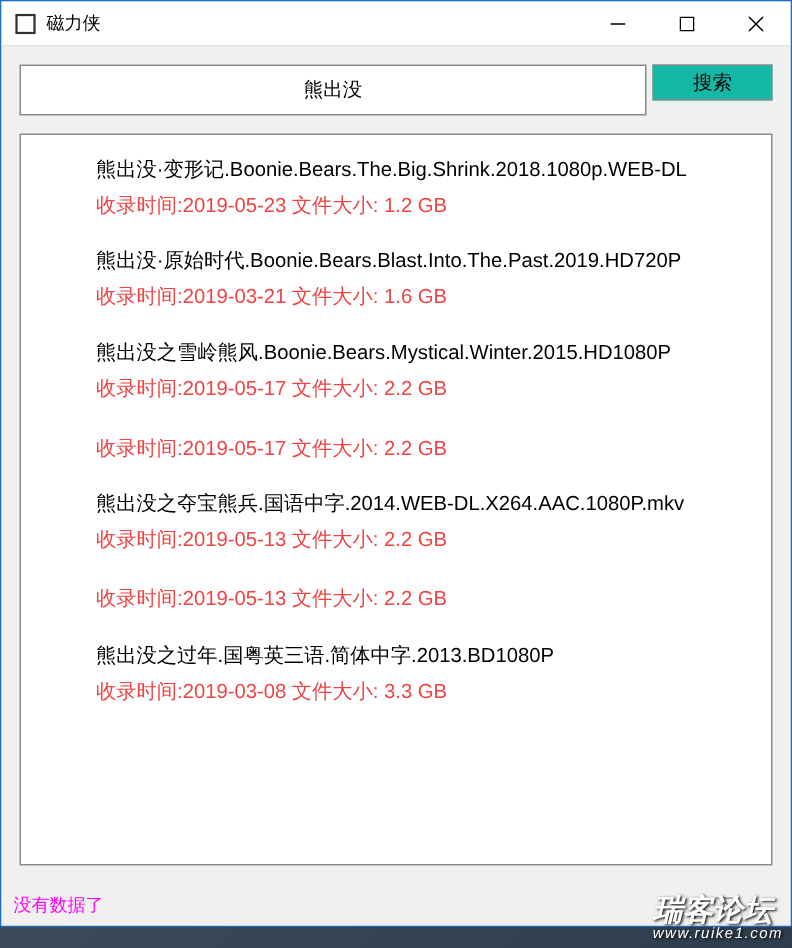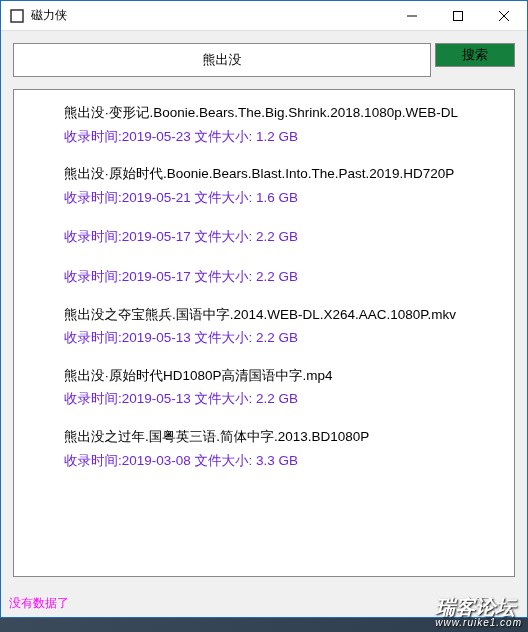--- a/index.html
+++ b/index.html
@@ -73,21 +73,21 @@
       background: #fff;
       font-size: 13px;
       text-align: center;
       font-family: inherit;
       padding: 16px 4px;
     }
     .search-btn {
       width: 80px;
       height: 24px;
       border: 1px solid #888;
-      background: #15803d;
+      background: #14b8a6;
       font-size: 13px;
       font-family: inherit;
       cursor: pointer;
     }
     .results {
       flex: 1;
       background: #fff;
       border: 1px solid #888;
       overflow-y: hidden;
       padding: 6px 10px;
@@ -98,21 +98,21 @@
     }
     .result-title {
       font-size: 13.5px;
       color: #000;
       line-height: 1.6;
       white-space: nowrap;
       overflow: hidden;
     }
     .result-meta {
       font-size: 13.5px;
-      color: #6d28d9;
+      color: #ef4444;
       line-height: 1.6;
       margin-top: 2px;
     }
     .statusbar {
       height: 28px;
       background: #f0f0f0;
       display: flex;
       align-items: center;
       padding: 0 8px;
       font-size: 12px;
@@ -183,34 +183,34 @@
       <button class="search-btn">搜索</button>
     </div>
 
     <div class="results" id="results">
         <div class="result-item">
           <div class="result-title">熊出没·变形记.Boonie.Bears.The.Big.Shrink.2018.1080p.WEB-DL</div>
           <div class="result-meta">收录时间:2019-05-23  文件大小: 1.2 GB</div>
         </div>
         <div class="result-item">
           <div class="result-title">熊出没·原始时代.Boonie.Bears.Blast.Into.The.Past.2019.HD720P</div>
-          <div class="result-meta">收录时间:2019-05-21  文件大小: 1.6 GB</div>
-        </div>
-        <div class="result-item">
+          <div class="result-meta">收录时间:2019-03-21  文件大小: 1.6 GB</div>
+        </div>
+        <div class="result-item">
+          <div class="result-title">熊出没之雪岭熊风.Boonie.Bears.Mystical.Winter.2015.HD1080P</div>
           <div class="result-meta">收录时间:2019-05-17  文件大小: 2.2 GB</div>
         </div>
         <div class="result-item">
           <div class="result-meta">收录时间:2019-05-17  文件大小: 2.2 GB</div>
         </div>
         <div class="result-item">
           <div class="result-title">熊出没之夺宝熊兵.国语中字.2014.WEB-DL.X264.AAC.1080P.mkv</div>
           <div class="result-meta">收录时间:2019-05-13  文件大小: 2.2 GB</div>
         </div>
         <div class="result-item">
-          <div class="result-title">熊出没·原始时代HD1080P高清国语中字.mp4</div>
           <div class="result-meta">收录时间:2019-05-13  文件大小: 2.2 GB</div>
         </div>
         <div class="result-item">
           <div class="result-title">熊出没之过年.国粤英三语.简体中字.2013.BD1080P</div>
           <div class="result-meta">收录时间:2019-03-08  文件大小: 3.3 GB</div>
         </div>
       </div>
   </div>
 
   <div class="statusbar">

